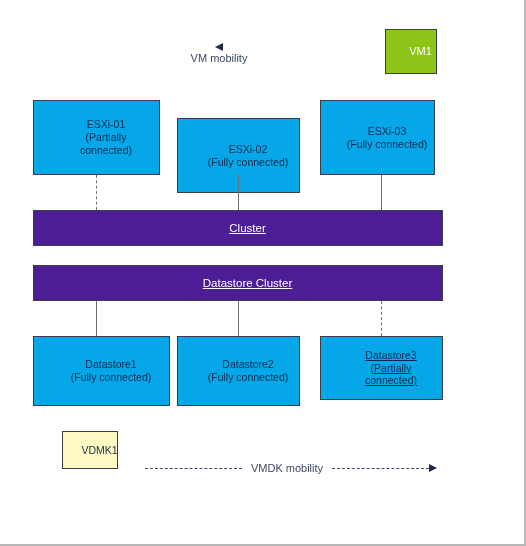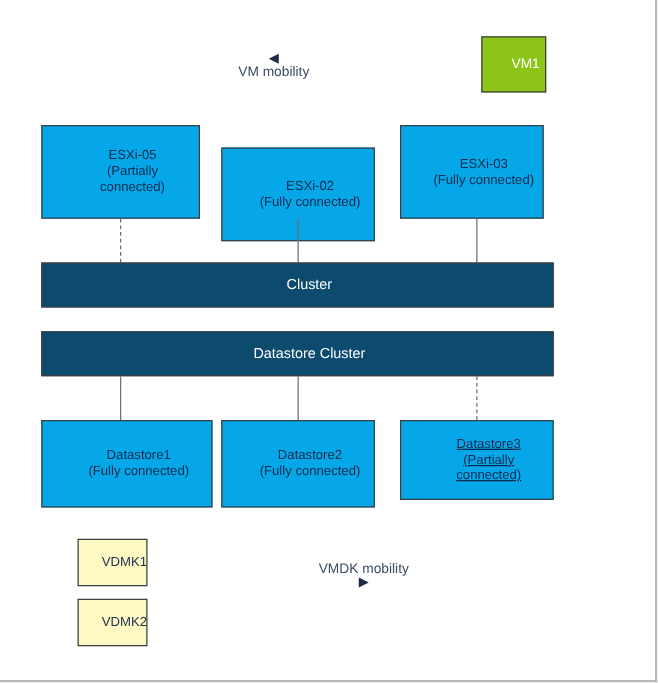--- a/index.html
+++ b/index.html
@@ -37,24 +37,25 @@
     color: #0d2b4e;
     font-size: 10.5px;
   }
   .node-vm {
     background: #8CC417;
     color: #ffffff;
     font-size: 11px;
     border: 1.8px solid #3a3f45;
   }
   .node-cluster {
-    background: #0c4a6e;
+    background: #4c1d95;
     color: #ffffff;
     font-size: 11.5px;
     border: 1.5px solid #3a3f45;
+    text-decoration: underline;
   }
   .node-vdmk {
     background: #fef9c3;
     color: #1d3050;
     font-size: 10.5px;
     border: 1.8px solid #3a3f45;
   }
   .node-label { white-space: pre-line; display: block; }
 
   
@@ -107,21 +108,21 @@
     <span class="mob-dash"></span>
     <span class="mob-text">VM mobility</span>
     <span class="mob-dash"></span>
   </div>
 
   <div class="node node-vm" style="left:385px; top:29px; width:52px; height:45px;">
     <span class="node-label">VM1</span>
   </div>
 
   <div class="node node-esxi" style="left:33px; top:100px; width:127px; height:75px;">
-    <span class="node-label">ESXi-05
+    <span class="node-label">ESXi-01
 (Partially
 connected)</span>
   </div>
   <div class="node node-esxi" style="left:177px; top:100px; width:123px; height:75px;margin-top:18px;">
     <span class="node-label">ESXi-02
 (Fully connected)</span>
   </div>
   <div class="node node-esxi" style="left:320px; top:100px; width:115px; height:75px;">
     <span class="node-label">ESXi-03
 (Fully connected)</span>
@@ -153,24 +154,21 @@
   </div>
   <div class="node node-datastore" style="left:320px; top:336px; width:123px; height:64px;text-decoration:underline;">
     <span class="node-label">Datastore3
 (Partially
 connected)</span>
   </div>
 
   <div class="node node-vdmk" style="left:62px; top:431px; width:56px; height:38px;">
     <span class="node-label">VDMK1</span>
   </div>
-  <div class="node node-vdmk" style="left:62px; top:479px; width:56px; height:38px;">
-    <span class="node-label">VDMK2</span>
-  </div>
 
-  <div class="mobility" style="left:145px; top:448px; width:292px; height:16px;flex-direction:column;">
+  <div class="mobility" style="left:145px; top:460px; width:292px; height:16px;">
     <span class="mob-dash"></span>
     <span class="mob-text">VMDK mobility</span>
     <span class="mob-dash"></span>
     <span class="arrow-head arrow-right"></span>
   </div>
 
 </div>
 
 </body></html>

